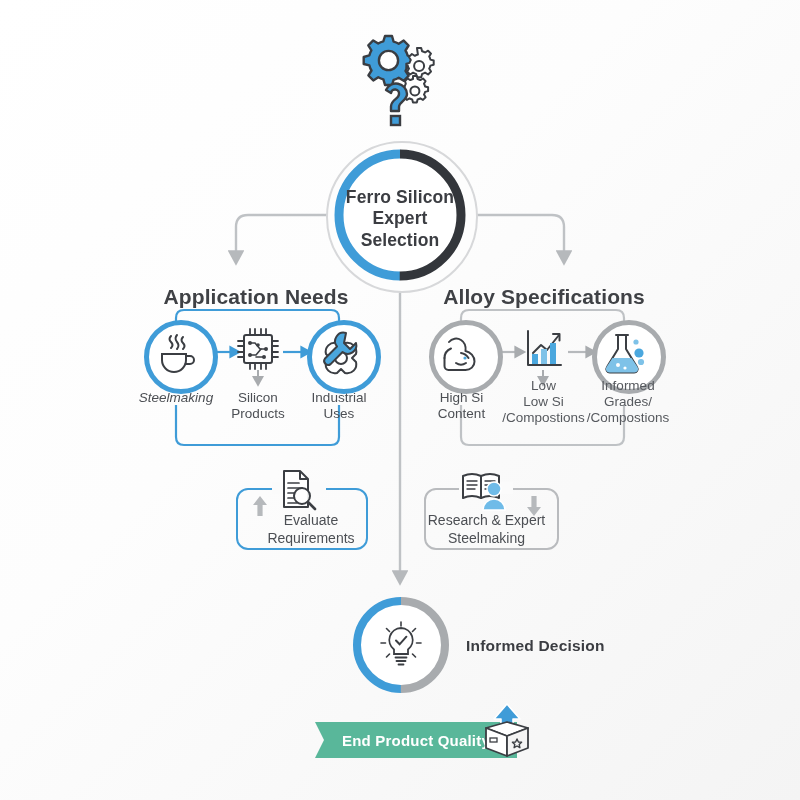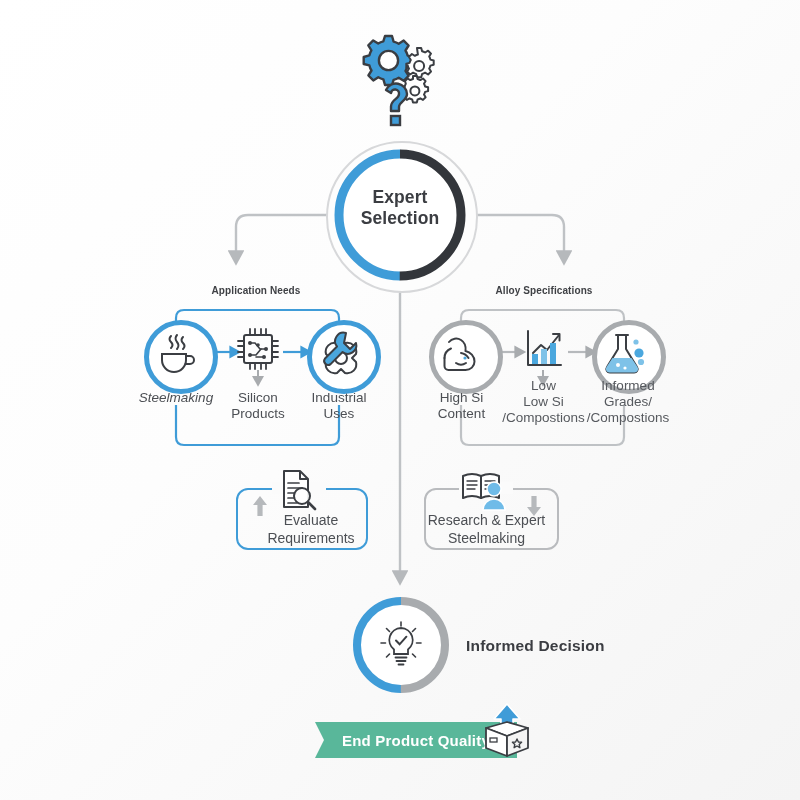--- a/index.html
+++ b/index.html
@@ -7,21 +7,21 @@
     width:800px;height:800px;
     font-family:"Liberation Sans", sans-serif;
     background:linear-gradient(135deg,#ffffff 0%,#fdfdfd 40%,#f4f4f4 100%);
     overflow:hidden;
   }
   #stage{position:relative;width:800px;height:800px;}
   .abs{position:absolute;}
 
   
   .branch-title{
-    font-size:10px;font-weight:bold;color:#3f4145;text-align:center;
+    font-size:21px;font-weight:bold;color:#3f4145;text-align:center;
     letter-spacing:.1px;
   }
   .node-label{
     font-size:13.5px;color:#4c4f54;text-align:center;line-height:1.18;
   }
   .node-label.gray{color:#56595e;}
   .center-text{
     font-size:17.5px;font-weight:bold;color:#3b3d42;text-align:center;
     line-height:1.22;letter-spacing:.1px;
   }
@@ -124,20 +124,21 @@
     <line x1="543" y1="370" x2="543" y2="382" stroke="#a8abae" stroke-width="2" marker-end="url(#ah-gray-s)"></line>
   </svg>
 
   <div class="abs ring-outer" style="left:326px;top:141px;width:148px;height:148px;"></div>
   <svg class="abs" style="left:333px;top:148px;" width="134" height="134">
     <circle cx="67" cy="67" r="61" fill="#ffffff" stroke="#3f9cd8" stroke-width="9" stroke-dasharray="191.6 383.3" transform="rotate(90 67 67)"></circle>
     <circle cx="67" cy="67" r="61" fill="none" stroke="#33363b" stroke-width="9" stroke-dasharray="191.6 383.3" transform="rotate(-90 67 67)"></circle>
     <circle cx="67" cy="67" r="55.5" fill="#ffffff"></circle>
   </svg>
   <div class="abs center-text" style="left:326px;top:187px;width:148px;">
+    <div>Ferro Silicon</div>
     <div>Expert</div>
     <div>Selection</div>
   </div>
 
   <div class="abs branch-title" style="left:126px;top:285px;width:260px;">Application Needs</div>
 
   <div class="abs ring-blue" style="left:144px;top:320px;width:64px;height:64px;">
     <svg width="54" height="54" viewBox="0 0 54 54" style="margin:0;">
       <g fill="none" stroke="#3b3e43" stroke-width="2" stroke-linecap="round">
         <path d="M22 11 q-3 3 0 6 q3 3 0 6"></path>

